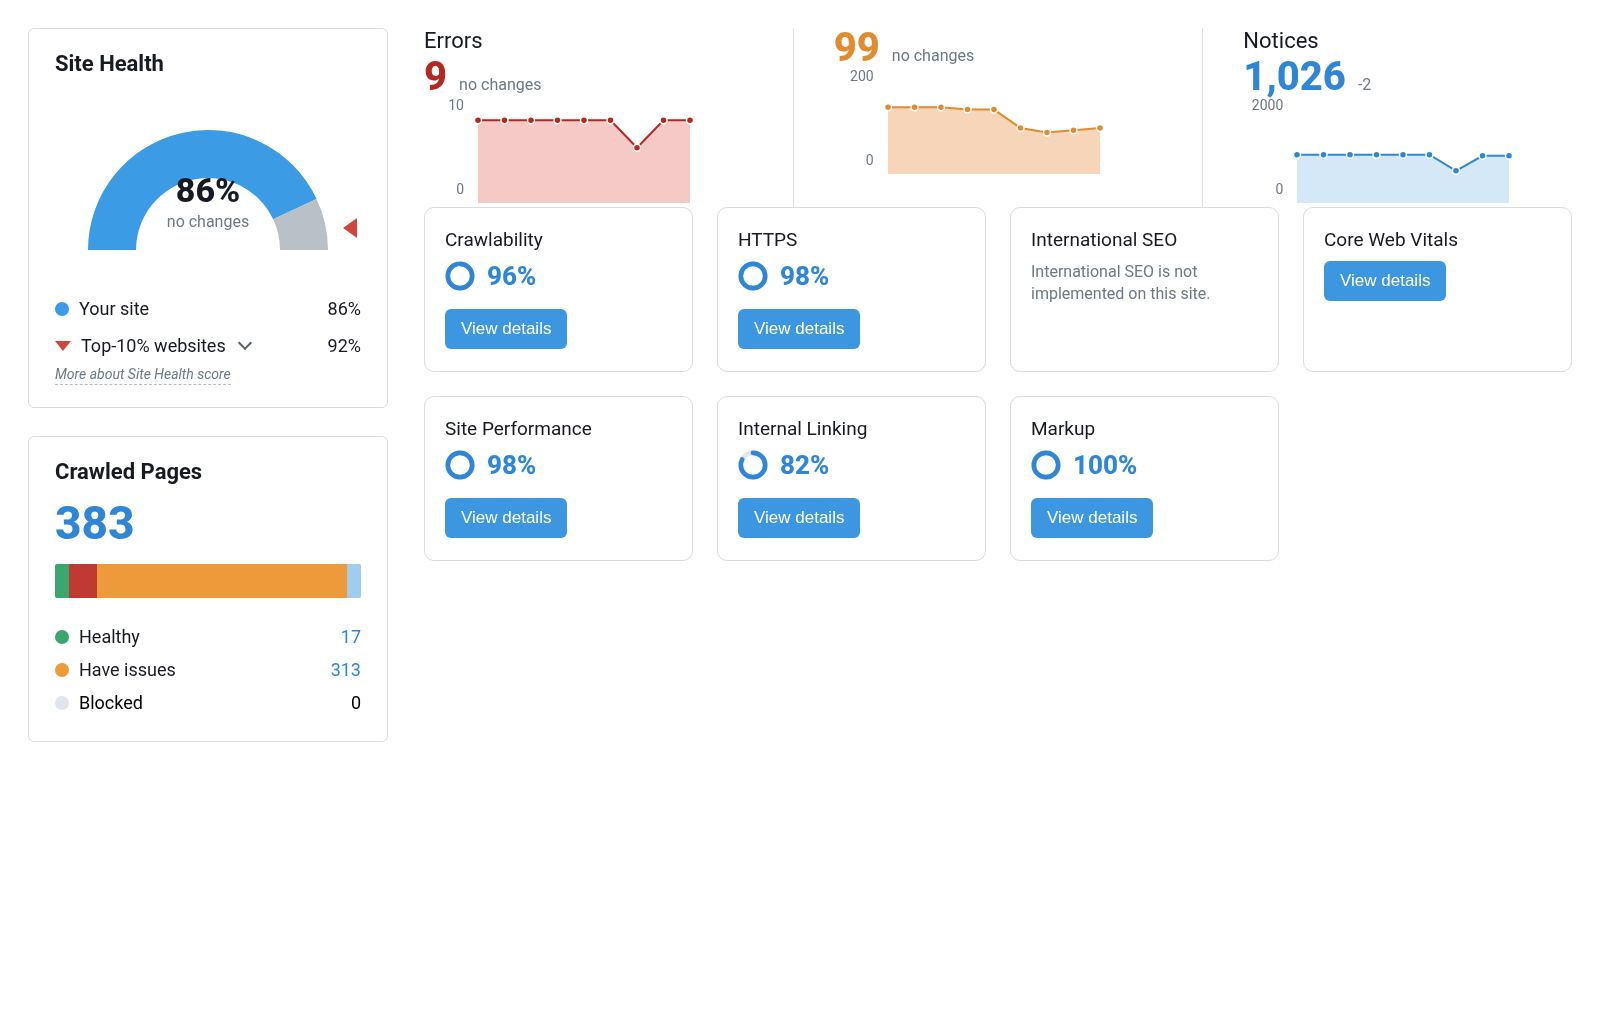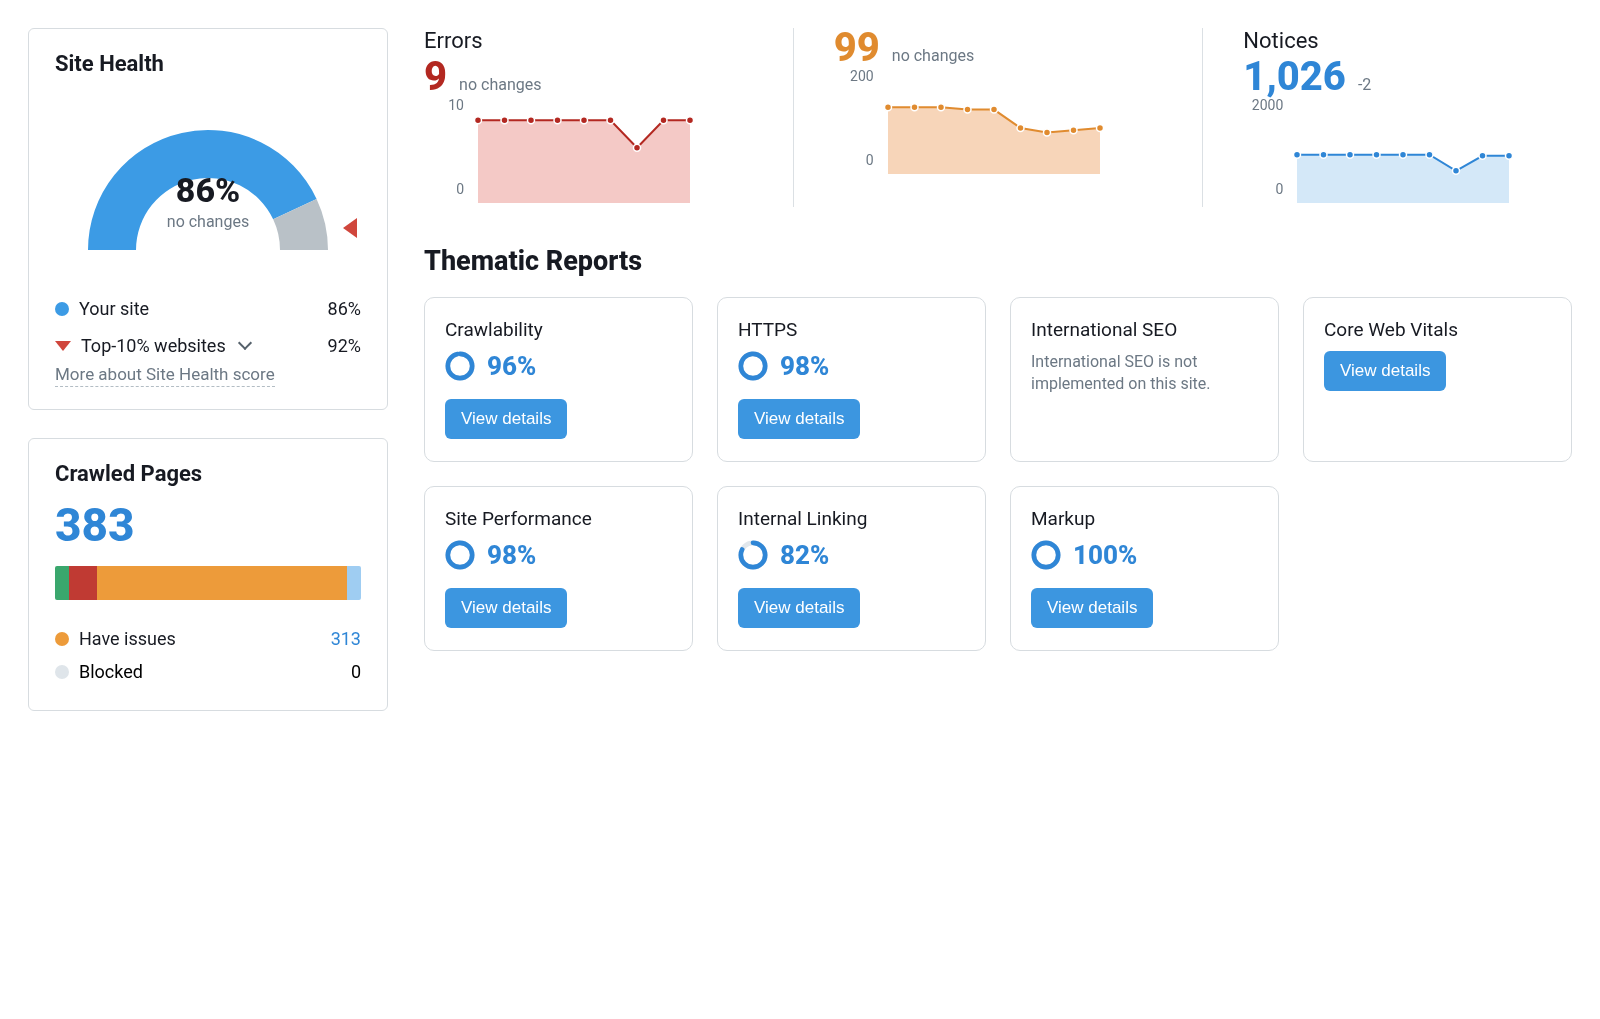--- a/index.html
+++ b/index.html
@@ -53,22 +53,22 @@
     border-left: 8px solid transparent;
     border-right: 8px solid transparent;
     border-top: 10px solid #d0463c;
     display: inline-block;
   }
   .chev {
     width: 10px; height: 10px; border-right: 2px solid #55616b; border-bottom: 2px solid #55616b;
     transform: rotate(45deg); display: inline-block; margin-left: 4px; position: relative; top: -3px;
   }
   .info-link {
-    color: #6c7884; font-size: 17px; margin-top: 0; display: inline-block;
-    border-bottom: 1px dashed #b3bdc4; padding-bottom: 2px; cursor: pointer;
+    color: #6c7884; font-size: 14px; margin-top: 0; display: inline-block;
+    border-bottom: 1px dashed #b3bdc4; padding-bottom: 2px; cursor: pointer; font-style: italic;
   }
 
   
   .big-number { font-size: 46px; font-weight: 800; color: #2f86d6; margin: 12px 0 14px 0; }
   .hbar { display: flex; height: 34px; width: 100%; border-radius: 2px; overflow: hidden; margin-bottom: 22px;}
   .hbar > div { height: 100%; }
   .crawl-row { display: flex; justify-content: space-between; font-size: 18px; padding: 6px 0; }
   .crawl-left { display: flex; align-items: center; gap: 10px; }
   .crawl-val { color: #2f86d6; }
   .muted { color: #000000; }
@@ -150,20 +150,27 @@
       <div class="card-title">Crawled Pages</div>
       <div class="big-number">383</div>
       <div class="hbar" id="crawl-bar">
           <div style="width: 4.43864%; background: rgb(58, 167, 109);"></div>
           <div style="width: 9.13838%; background: rgb(192, 58, 51);"></div>
           <div style="width: 81.7232%; background: rgb(237, 155, 58);"></div>
           <div style="width: 4.69974%; background: rgb(159, 205, 242);"></div>
           <div style="width: 0%; background: rgb(223, 229, 234);"></div>
         </div>
       <div id="crawl-list">
+          <div class="crawl-row">
+            <div class="crawl-left">
+         <span class="dot" style="background:#3aa76d"></span>
+         <span>Healthy</span>
+       </div>
+       <div class="crawl-val">17</div>
+          </div>
           <div class="crawl-row">
             <div class="crawl-left">
          <span class="dot" style="background:#ed9b3a"></span>
          <span>Have issues</span>
        </div>
        <div class="crawl-val">313</div>
           </div>
           <div class="crawl-row muted">
             <div class="crawl-left">
          <span class="dot" style="background:#dfe5ea"></span>
@@ -254,21 +261,20 @@
               <circle cx="110" cy="47.699999999999996" r="3.5" fill="#2f86d6" stroke="#fff" stroke-width="1.5"></circle>
               <circle cx="136.5" cy="47.699999999999996" r="3.5" fill="#2f86d6" stroke="#fff" stroke-width="1.5"></circle>
               <circle cx="163" cy="63.800000000000004" r="3.5" fill="#2f86d6" stroke="#fff" stroke-width="1.5"></circle>
               <circle cx="189.5" cy="48.804" r="3.5" fill="#2f86d6" stroke="#fff" stroke-width="1.5"></circle>
               <circle cx="216" cy="48.804" r="3.5" fill="#2f86d6" stroke="#fff" stroke-width="1.5"></circle>
             </svg>
         </div>
       </div>
     </div>
 
-    <div class="section-title">Thematic Reports</div>
     <div class="grid-reports" id="reports-grid">
         <div class="rep-card"><div class="rep-title">Crawlability</div><div class="rep-pill-line">
            <svg class="donut" viewBox="0 0 32 32">
       <circle cx="16" cy="16" r="13" fill="none" stroke="#e1e7ec" stroke-width="5"></circle>
       <circle cx="16" cy="16" r="13" fill="none" stroke="#2f86d6" stroke-width="5" stroke-dasharray="78.41415263360123 81.68140899333463" transform="rotate(-90 16 16)" stroke-linecap="round"></circle>
     </svg>
            <span class="rep-val">96%</span>
 
          </div>
          <button class="btn">View details</button></div>

